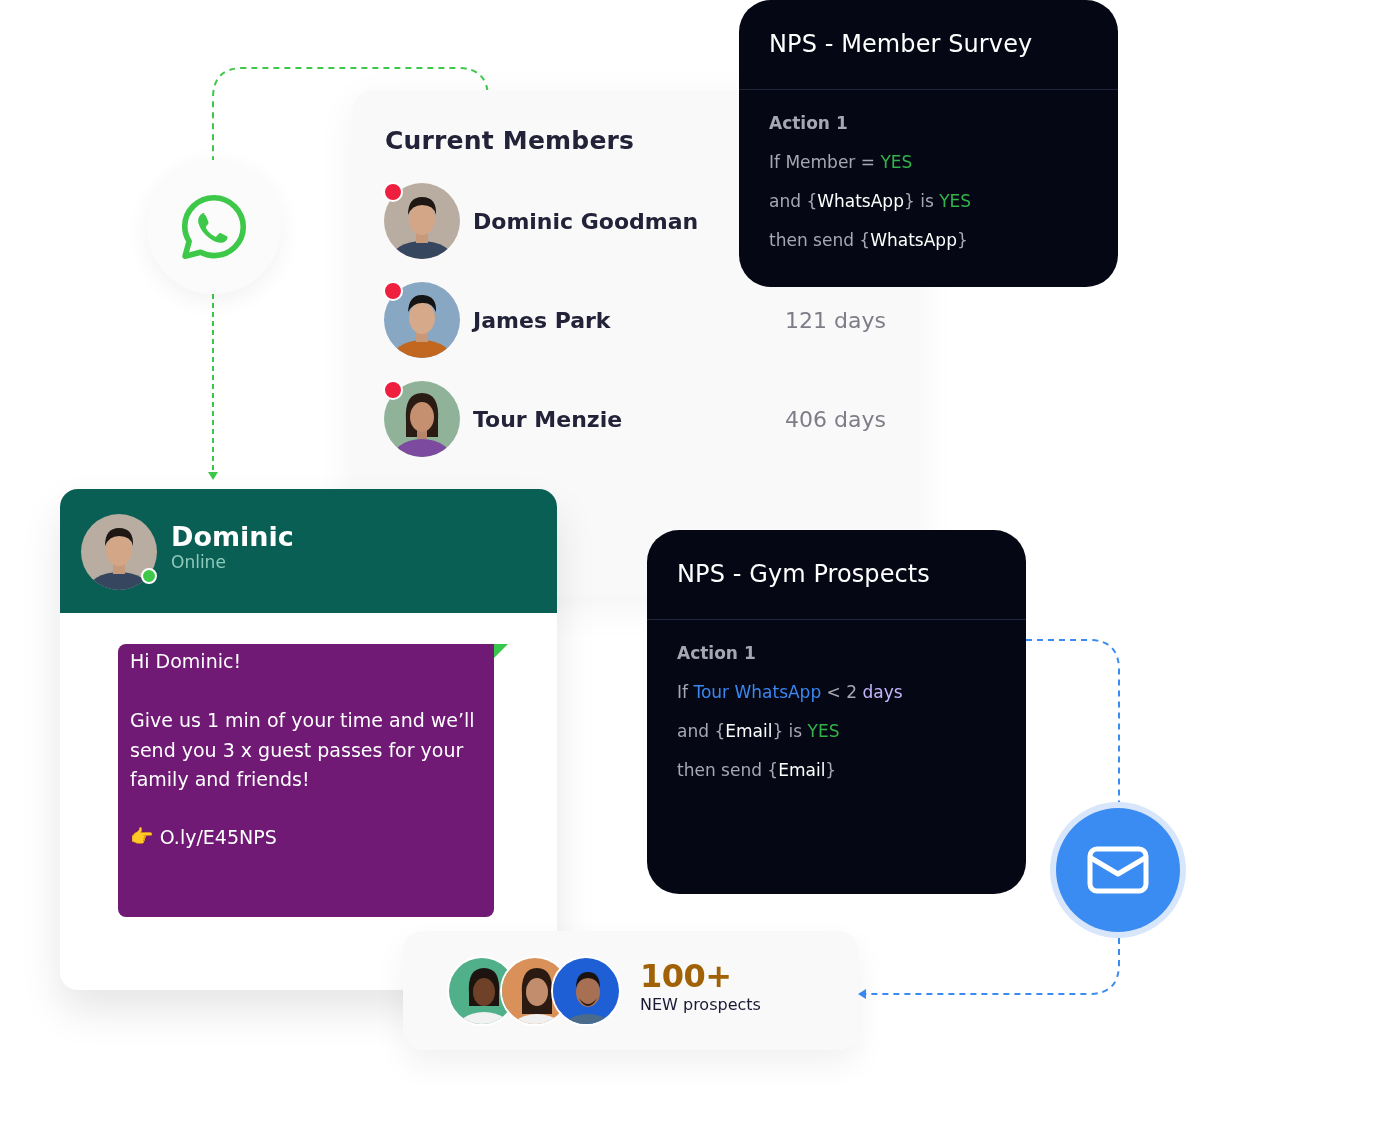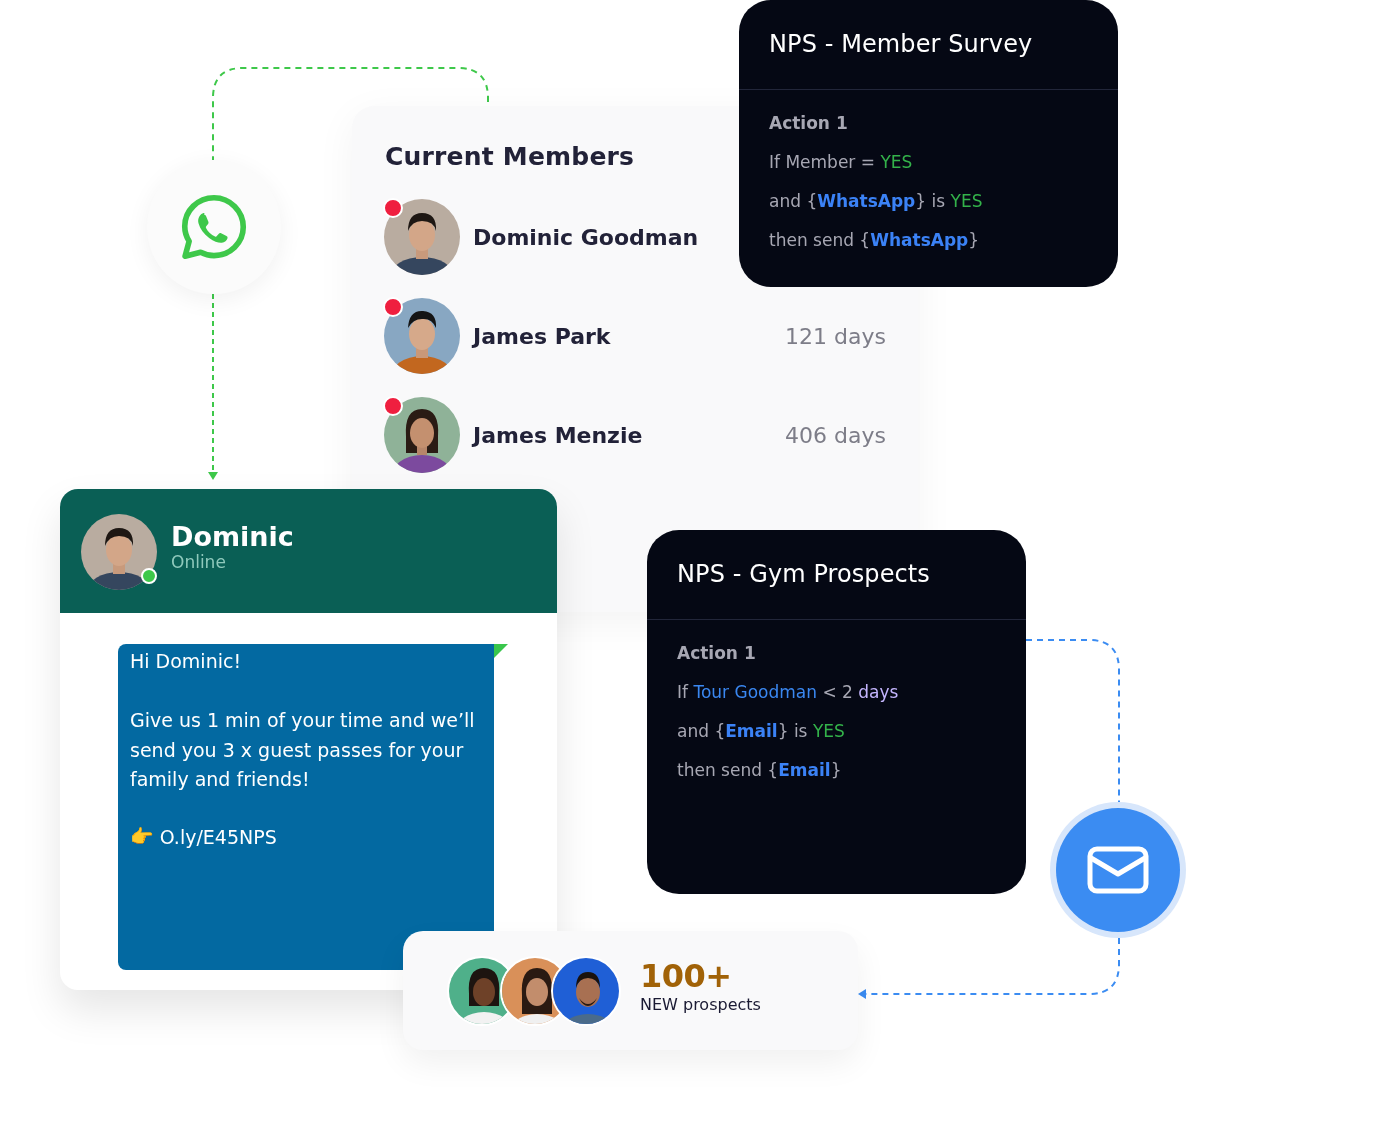--- a/index.html
+++ b/index.html
@@ -3,40 +3,40 @@
   <meta charset="utf-8">
   <style>
     * { box-sizing: border-box; margin: 0; padding: 0; }
     html, body { width: 1400px; height: 1124px; background: #ffffff; overflow: hidden; }
     body { position: relative; font-family: "DejaVu Sans", "Liberation Sans", sans-serif; color: #1f1f36; }
 
     .connectors { position: absolute; left: 0; top: 0; width: 1400px; height: 1124px; pointer-events: none; z-index: 0; }
 
     
     .members-card {
-      position: absolute; left: 352px; top: 106px; width: 566px; height: 506px;
+      position: absolute; left: 352px; top: 90px; width: 566px; height: 506px;
       background: #f9f9fa; border-radius: 22px;
       box-shadow: 0 10px 40px rgba(0,0,0,0.05);
       z-index: 1;
     }
     .members-title { position: absolute; left: 33px; top: 36px; font-size: 25px; font-weight: bold; color: #222238; letter-spacing: 0.2px; }
     .member-row { position: absolute; left: 32px; width: 502px; height: 78px; display: flex; align-items: center; }
     .member-avatar { position: relative; width: 76px; height: 76px; border-radius: 50%; flex: none; overflow: visible; }
     .member-avatar .face { position: absolute; inset: 0; border-radius: 50%; overflow: hidden; }
     .member-avatar .dot { position: absolute; left: -1px; top: -1px; width: 20px; height: 20px; border-radius: 50%; background: #ef1f3f; border: 2px solid #ffffff; z-index: 2; }
     .member-name { margin-left: 13px; font-size: 22px; font-weight: bold; color: #222238; }
     .member-days { margin-left: auto; font-size: 22px; color: #7d7d88; }
 
     
     .nps-card { position: absolute; background: #050814; border-radius: 32px; z-index: 3; color: #ffffff; }
     .nps-card .nps-title { position: absolute; left: 30px; font-size: 24px; font-weight: normal; color: #ffffff; letter-spacing: 0.1px; }
     .nps-card .divider { position: absolute; left: 0; right: 0; height: 1px; background: #22263a; }
     .nps-card .nps-line { position: absolute; left: 30px; font-size: 17px; color: #a7a7b3; white-space: nowrap; }
     .nps-card .action-label { font-weight: bold; color: #a7a7b3; }
-    .nps-card b { color: #3b82f6; font-weight: bold; }
+    .nps-card b { color: #ffffff; font-weight: normal; }
     .c-green { color: #33b24a; }
     .c-blue { color: #3a87f0; }
     .c-red { color: #c4b5fd; }
 
     #nps-member { left: 739px; top: 0; width: 379px; height: 287px; }
     #nps-gym { left: 647px; top: 530px; width: 379px; height: 364px; }
 
     
     .wa-circle {
       position: absolute; left: 147px; top: 160px; width: 134px; height: 134px; border-radius: 50%;
@@ -51,22 +51,22 @@
       box-shadow: 0 20px 40px rgba(0,0,0,0.10); z-index: 4;
     }
     .chat-header { position: absolute; left: 0; top: 0; width: 100%; height: 124px; background: #0a5f55; }
     .chat-avatar { position: absolute; left: 21px; top: 25px; width: 76px; height: 76px; border-radius: 50%; }
     .chat-avatar .face { position: absolute; inset: 0; border-radius: 50%; overflow: hidden; }
     .chat-avatar .online-dot { position: absolute; right: 0; bottom: 6px; width: 16px; height: 16px; border-radius: 50%; background: #3ec84a; border: 2px solid #ffffff; }
     .chat-name { position: absolute; left: 111px; top: 32px; font-size: 27px; font-weight: bold; color: #ffffff; }
     .chat-status { position: absolute; left: 111px; top: 63px; font-size: 17px; color: #8fc9bc; }
 
     .bubble {
-      position: absolute; left: 58px; top: 155px; width: 376px; height: 326px;
-      background: #0369a1; border-radius: 8px 0 8px 8px;
+      position: absolute; left: 58px; top: 155px; width: 376px; height: 273px;
+      background: #701a75; border-radius: 8px 0 8px 8px;
     }
     .bubble-tail { position: absolute; right: -14px; top: 0; width: 0; height: 0; border-top: 14px solid #39c64c; border-right: 14px solid transparent; }
     .bubble-text { position: absolute; left: 12px; font-size: 19px; line-height: 29.5px; color: #ffffff; }
     .bubble-greeting { top: 3px; }
     .bubble-body { top: 62px; width: 350px; }
     .bubble-link-row { position: absolute; left: 12px; top: 181px; font-size: 19px; color: #ffffff; display: flex; align-items: center; }
     .bubble-link { color: #ffffff; margin-left: 6px; }
 
     
     .prospects-card {
@@ -148,21 +148,21 @@
         <svg width="76" height="76" viewBox="0 0 76 76">
           <rect width="76" height="76" fill="#8fb298"></rect>
           <path d="M22 40 Q20 12 38 12 Q56 12 54 40 L54 56 L22 56 z" fill="#2a1b14"></path>
           <ellipse cx="38" cy="82" rx="32" ry="24" fill="#7c4a9e"></ellipse>
           <rect x="33" y="48" width="10" height="10" fill="#b7866a"></rect>
           <ellipse cx="38" cy="36" rx="12" ry="15" fill="#c4906f"></ellipse>
         </svg>
       </div>
       <span class="dot"></span>
     </div>
-    <span class="member-name">James Menzie</span>
+    <span class="member-name">Tour Menzie</span>
     <span class="member-days">406 days</span>
   </div>
 </div>
 
 <div class="nps-card" id="nps-member">
   <div class="nps-title" style="top:30px;">NPS - Member Survey</div>
   <div class="divider" style="top:89px;"></div>
   <div class="nps-line action-label" style="top:113px;">Action 1</div>
   <div class="nps-line" style="top:152px;">
     <span>If Member = </span><span class="c-green">YES</span>
@@ -202,21 +202,21 @@
       <a class="bubble-link">O.ly/E45NPS</a>
     </div>
   </div>
 </div>
 
 <div class="nps-card" id="nps-gym">
   <div class="nps-title" style="top:30px;">NPS - Gym Prospects</div>
   <div class="divider" style="top:89px;"></div>
   <div class="nps-line action-label" style="top:113px;">Action 1</div>
   <div class="nps-line" style="top:152px;">
-    <span>If </span><span class="c-blue">Tour Goodman</span><span> &lt; 2 </span><span class="c-red">days</span>
+    <span>If </span><span class="c-blue">Tour WhatsApp</span><span> &lt; 2 </span><span class="c-red">days</span>
   </div>
   <div class="nps-line" style="top:191px;">
     <span>and {</span><b>Email</b><span>} is </span><span class="c-green">YES</span>
   </div>
   <div class="nps-line" style="top:230px;">
     <span>then send {</span><b>Email</b><span>}</span>
   </div>
 </div>
 
 <div class="email-circle">

